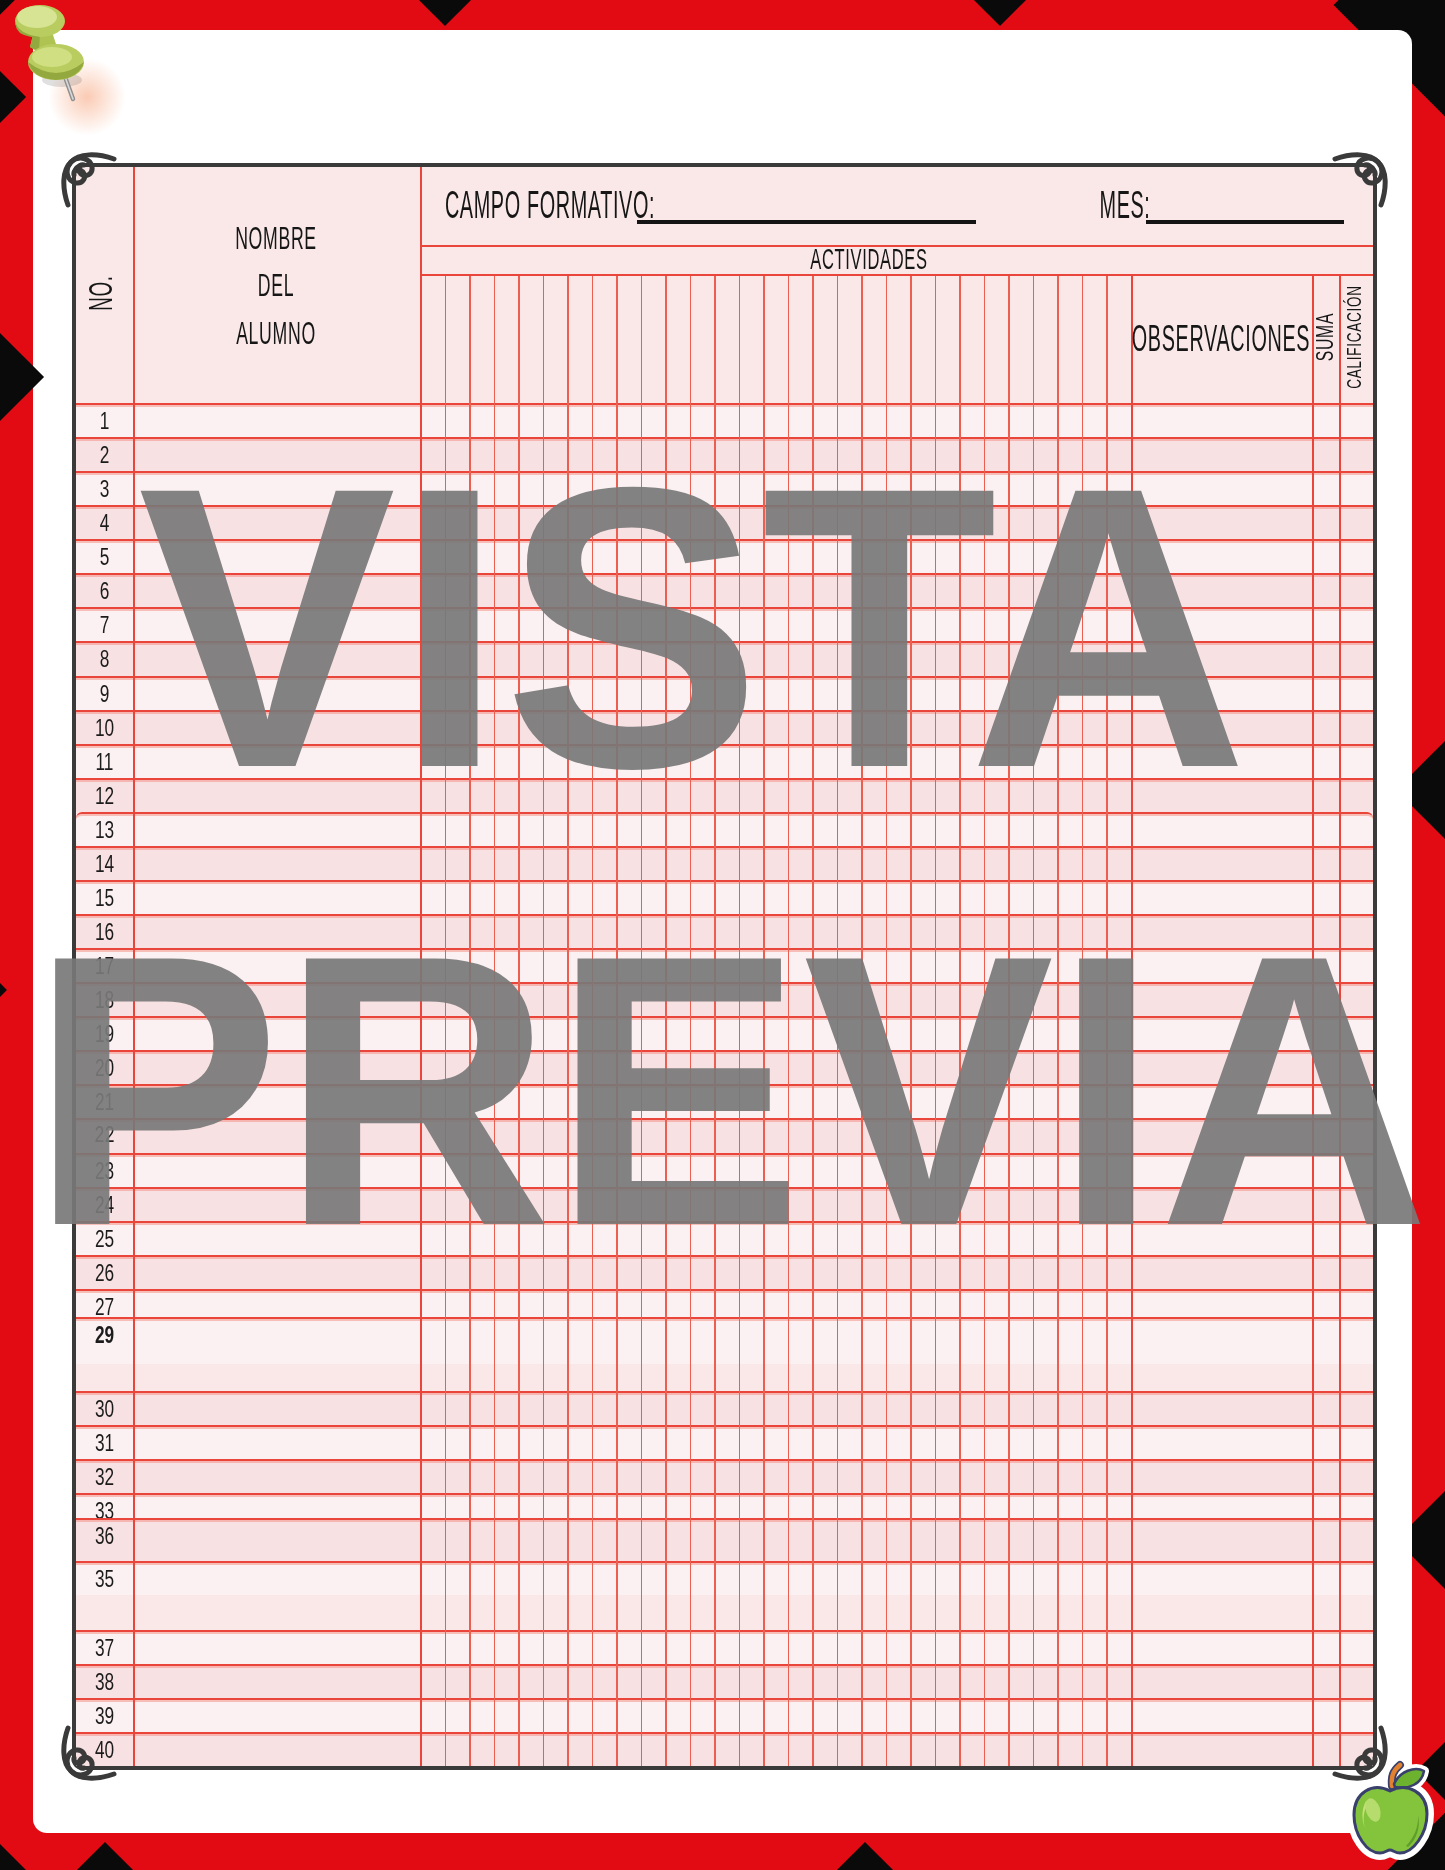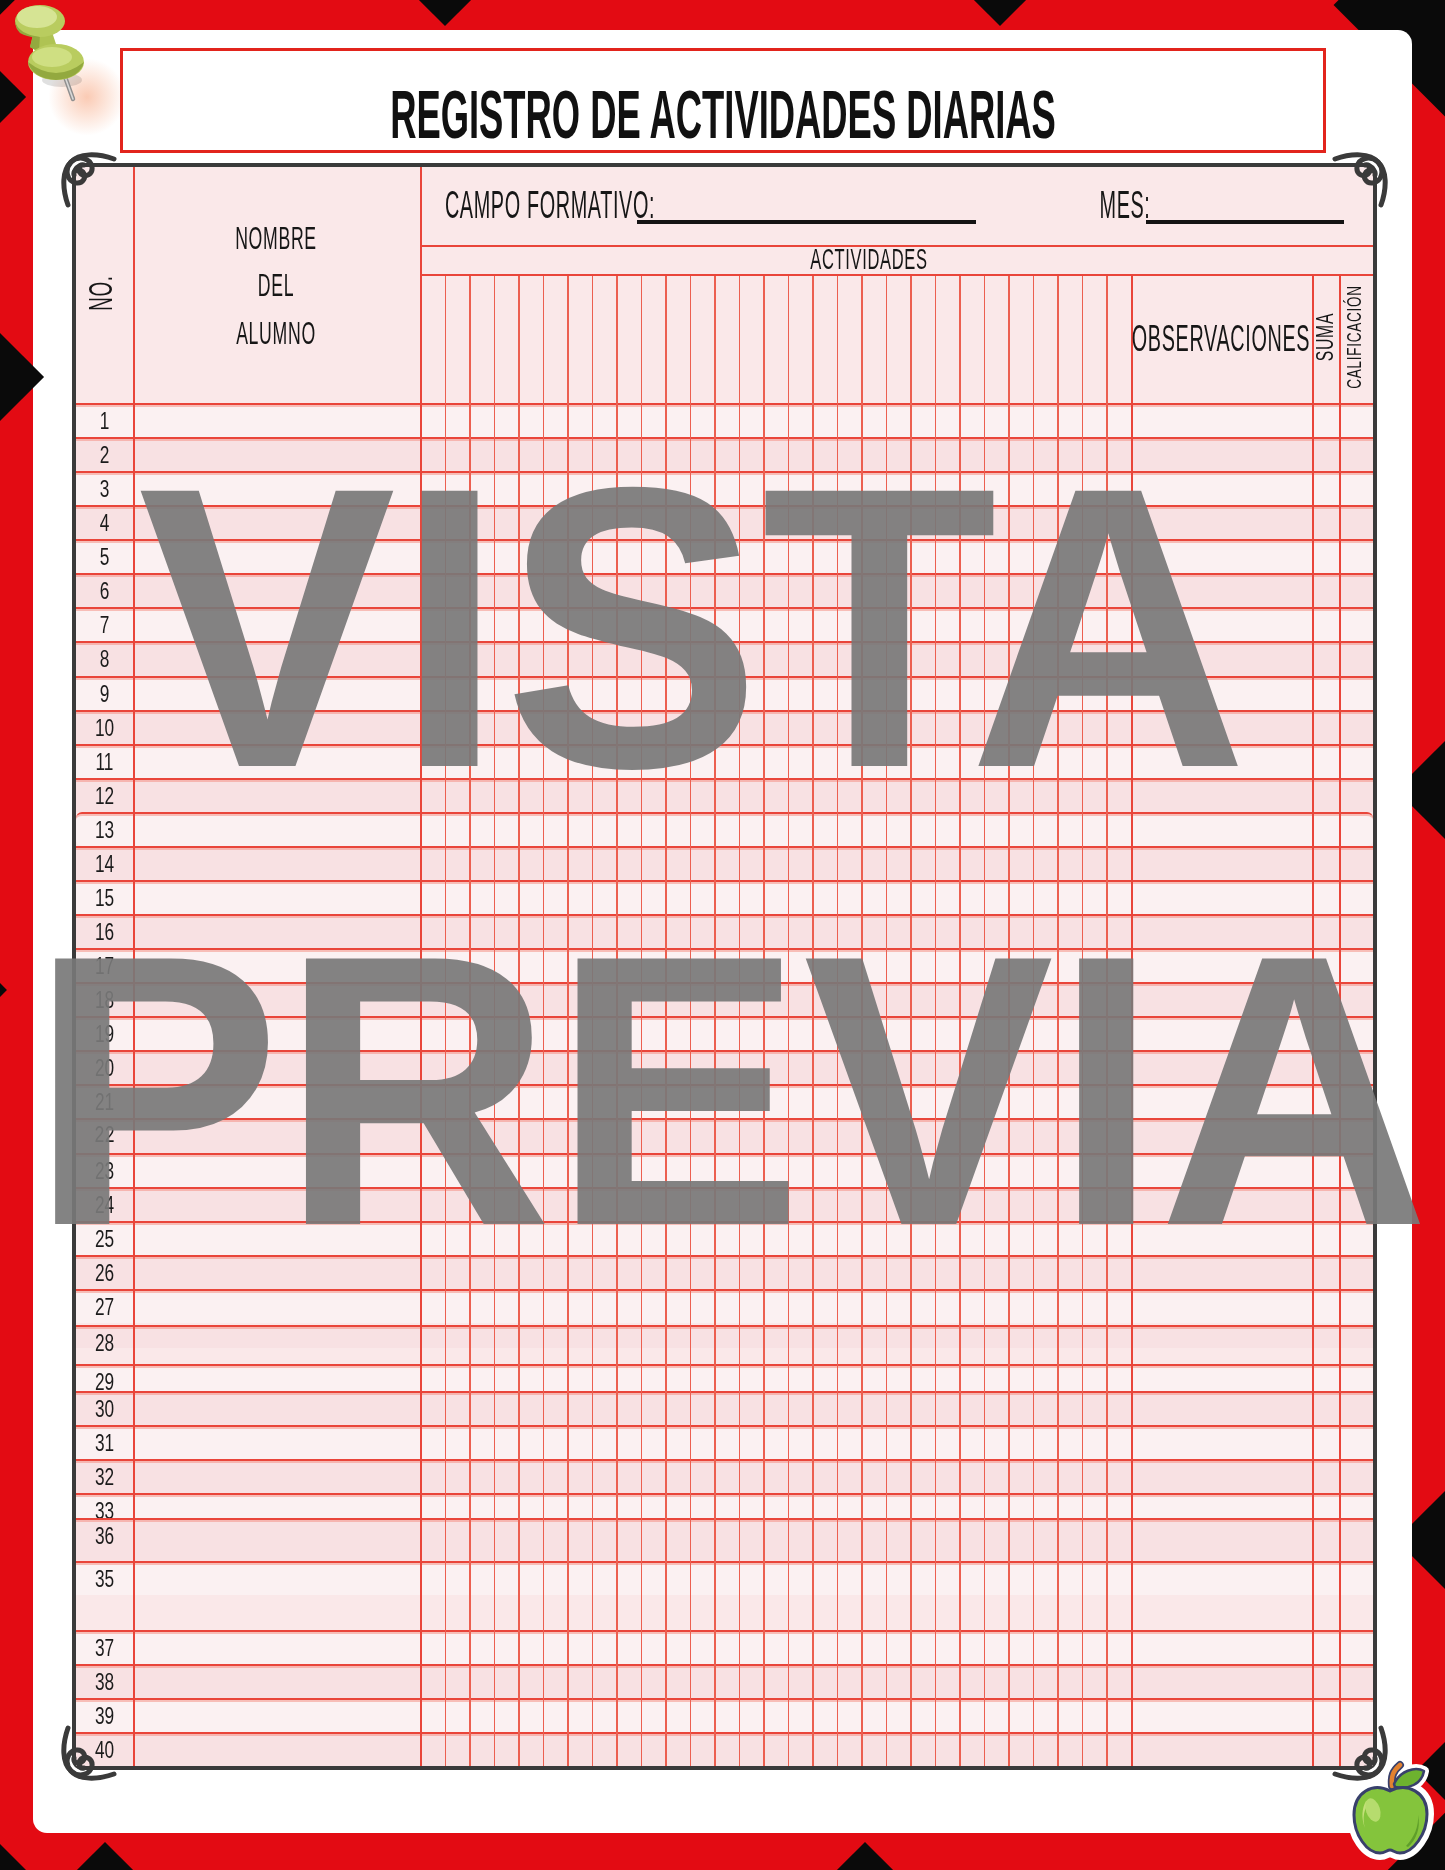--- a/index.html
+++ b/index.html
@@ -85,25 +85,20 @@
   <div class="dia" style="left:865px;top:1948px;width:150px;height:150px;"></div>
   <div class="dia" style="left:-38px;top:1905px;width:140px;height:140px;"></div>
   <div class="dia" style="left:-80px;top:97px;width:150px;height:150px;"></div>
   <div class="dia over" style="left:-62px;top:377px;width:150px;height:150px;"></div>
   <div class="dia" style="left:-85px;top:990px;width:130px;height:130px;"></div>
 
   <div id="page"></div>
 
   <div id="pin-glow"></div>
 
-  <div id="title-box">
-    <svg viewBox="0 0 1206 105">
-      <text x="603" y="92" text-anchor="middle" textLength="706" lengthAdjust="spacingAndGlyphs" font-size="72">REGISTRO DE ACTIVIDADES DIARIAS</text>
-    </svg>
-  </div>
 
   <div id="table">
     <div id="tinner">
 
       <div id="rows">
           <div class="trow odd" style="top: 236px; height: 34.07px;">
             <span class="rnum">1</span>
           </div>
           <div class="trow even" style="top: 270.07px; height: 34.07px;">
             <span class="rnum">2</span>
@@ -179,21 +174,21 @@
           </div>
           <div class="trow even" style="top: 1087.75px; height: 34.07px;">
             <span class="rnum">26</span>
           </div>
           <div class="trow odd" style="top: 1121.82px; height: 34.07px;">
             <span class="rnum">27</span>
           </div>
           <div class="trow even" style="top: 1158px; height: 23px;">
             <span class="rnum">28</span>
           </div>
-          <div class="trow odd" style="top: 1197px; height: 47px;">
+          <div class="trow odd" style="top: 1150px; height: 47px; font-weight: bold;">
             <span class="rnum">29</span>
           </div>
           <div class="trow even" style="top: 1224.03px; height: 34.07px;">
             <span class="rnum">30</span>
           </div>
           <div class="trow odd" style="top: 1258.1px; height: 34.07px;">
             <span class="rnum">31</span>
           </div>
           <div class="trow even" style="top: 1292.17px; height: 34.07px;">
             <span class="rnum">32</span>

